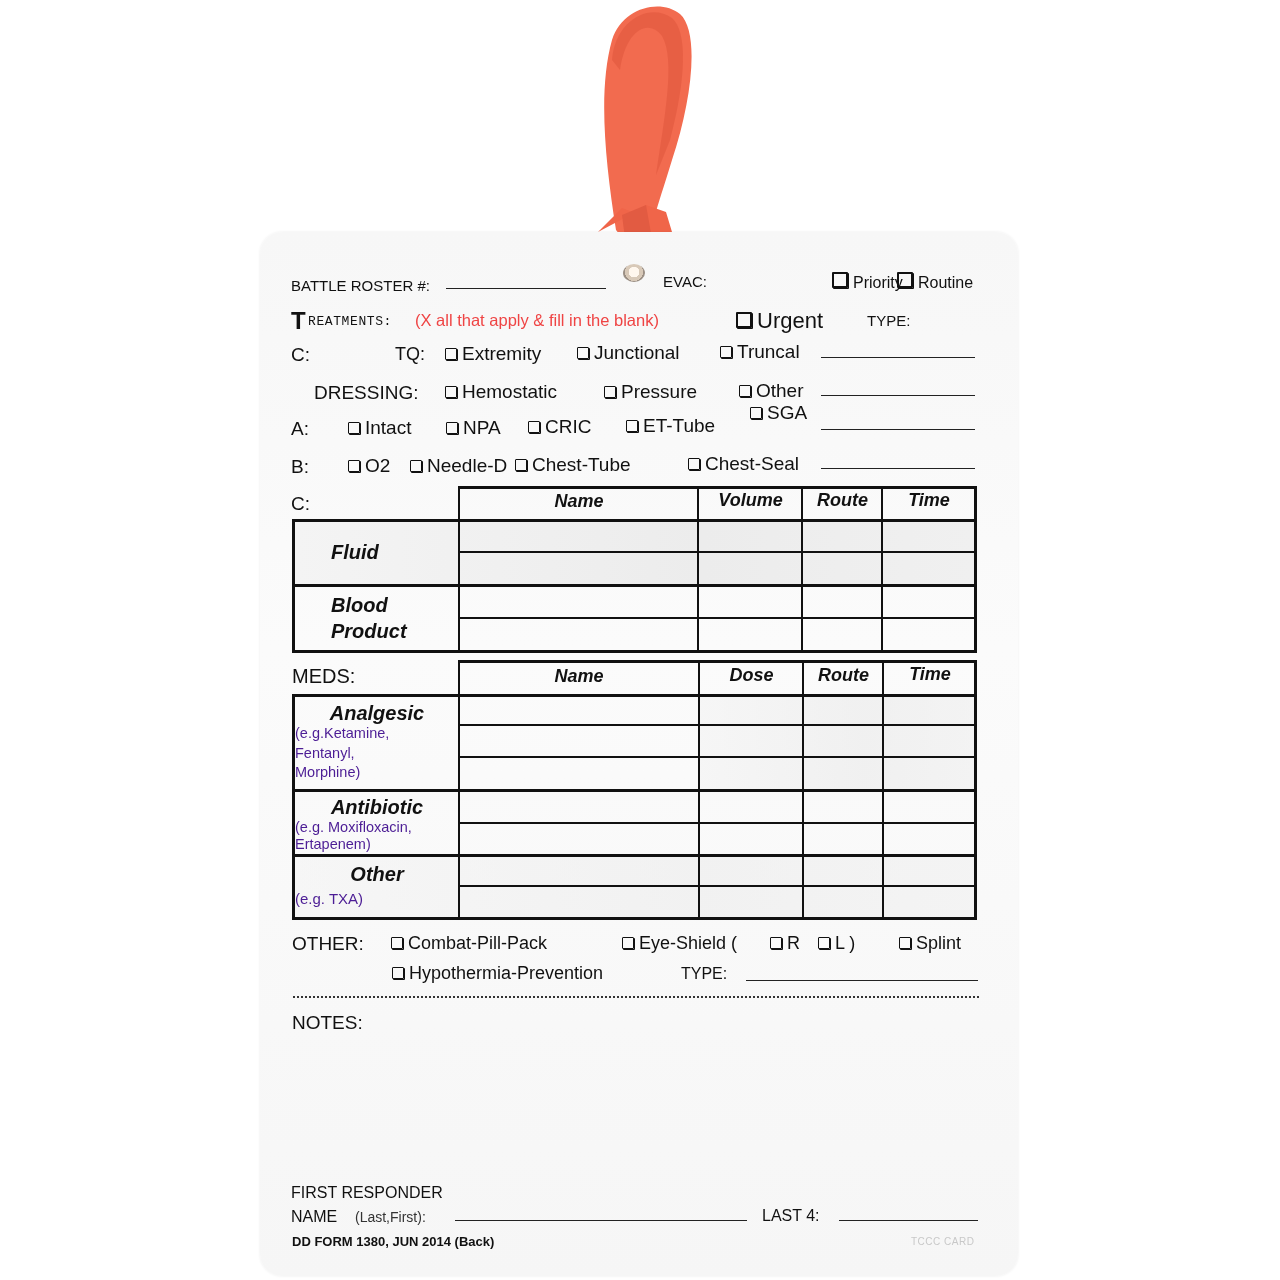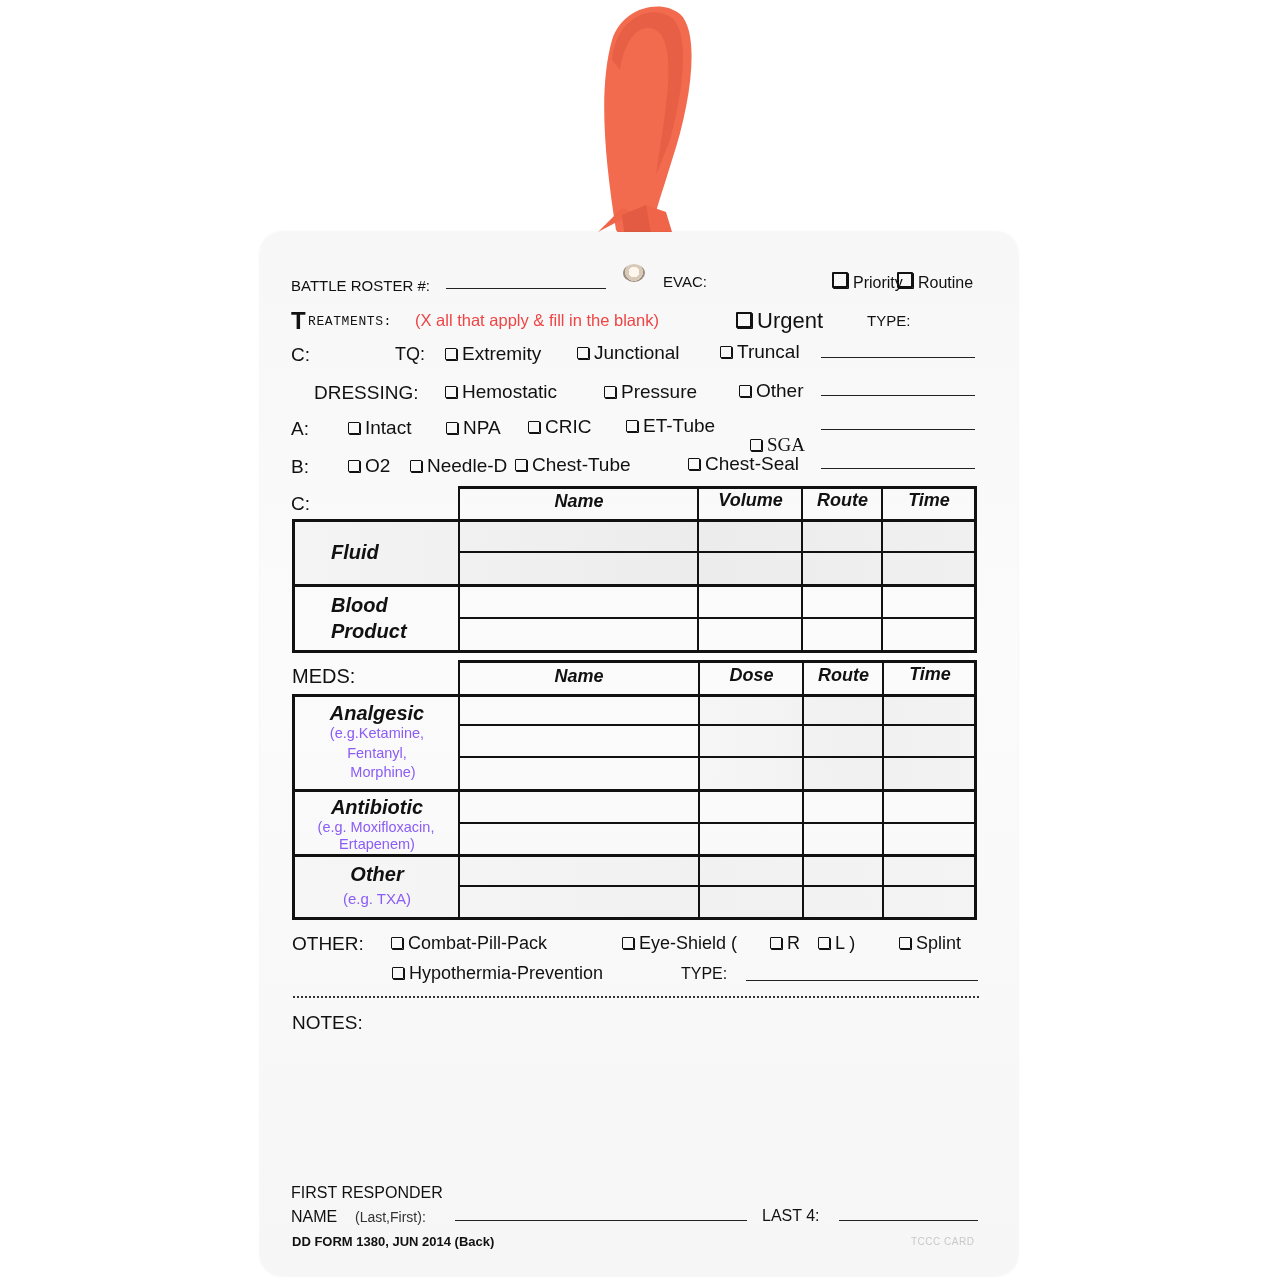--- a/index.html
+++ b/index.html
@@ -26,21 +26,21 @@
   .strap { position:absolute; left:0; top:0; }
   .grommet {
     position:absolute; left:623px; top:264px; width:22px; height:18px; border-radius:50%;
     background:radial-gradient(circle at 50% 45%, #fff7ee 0 35%, #d8c9b8 36% 60%, #9b8f84 61% 100%);
   }
   .hl { position:absolute; background:#111; }
   .th {
     position:absolute; font-style:italic; font-weight:bold; font-size:18px; text-align:center;
   }
   .rowlabel { position:absolute; font-style:italic; font-weight:bold; font-size:20px; }
-  .sub { position:absolute; font-size:14.5px; text-align:center; color:#8b5cf6; }
+  .sub { position:absolute; font-size:14.5px; text-align:left; color:#4c1d95; }
   .shade { position:absolute; background:linear-gradient(90deg,#f4f4f4,#ececec 60%,#f0f0f0); }
   .dotted { position:absolute; left:293px; top:996px; width:686px; border-top:2px dotted #333; }
   .faint { color:#c8c8c8; font-size:10px; letter-spacing:0.5px; }
 </style>
 </head>
 <body>
 
 <svg class="strap" width="1280" height="300" viewBox="0 0 1280 300">
   <path d="M616 230 C 605 160, 598 90, 612 40 C 622 8, 660 -2, 680 14 C 700 32, 692 100, 672 160 C 660 200, 650 225, 648 250 L 640 275 C 632 270, 626 260, 628 245 Z" fill="#f26b4f"></path>
   <path d="M612 60 C 615 20, 650 2, 672 18 C 688 32, 686 80, 670 140 L 656 175 C 664 120, 676 60, 662 36 C 648 18, 626 30, 620 70 Z" fill="#e35a40" opacity="0.7"></path>
@@ -81,21 +81,21 @@
 <span class="abs t19" style="left:445px;top:381px;"><span class="cb"></span><span>Hemostatic</span></span>
 <span class="abs t19" style="left:604px;top:381px;"><span class="cb"></span><span>Pressure</span></span>
 <span class="abs t19" style="left:739px;top:380px;"><span class="cb"></span><span>Other</span></span>
 <div class="line" style="left:821px;top:395px;width:154px;"></div>
 
 <span class="abs t19" style="left:291px;top:418px;">A:</span>
 <span class="abs t19" style="left:348px;top:417px;"><span class="cb"></span><span>Intact</span></span>
 <span class="abs t19" style="left:446px;top:417px;"><span class="cb"></span><span>NPA</span></span>
 <span class="abs t19" style="left:528px;top:416px;"><span class="cb"></span><span>CRIC</span></span>
 <span class="abs t19" style="left:626px;top:415px;"><span class="cb"></span><span>ET-Tube</span></span>
-<span class="abs t19" style="left:750px;top:434px;font-family:Liberation Serif, serif;"><span class="cb"></span><span>SGA</span></span>
+<span class="abs t19" style="left:750px;top:402px;"><span class="cb"></span><span>SGA</span></span>
 <div class="line" style="left:821px;top:429px;width:154px;"></div>
 
 <span class="abs t19" style="left:291px;top:456px;">B:</span>
 <span class="abs t19" style="left:348px;top:455px;"><span class="cb"></span><span>O2</span></span>
 <span class="abs t19" style="left:410px;top:455px;"><span class="cb"></span><span>Needle-D</span></span>
 <span class="abs t19" style="left:515px;top:454px;"><span class="cb"></span><span>Chest-Tube</span></span>
 <span class="abs t19" style="left:688px;top:453px;"><span class="cb"></span><span>Chest-Seal</span></span>
 <div class="line" style="left:821px;top:468px;width:154px;"></div>
 
 <div>

